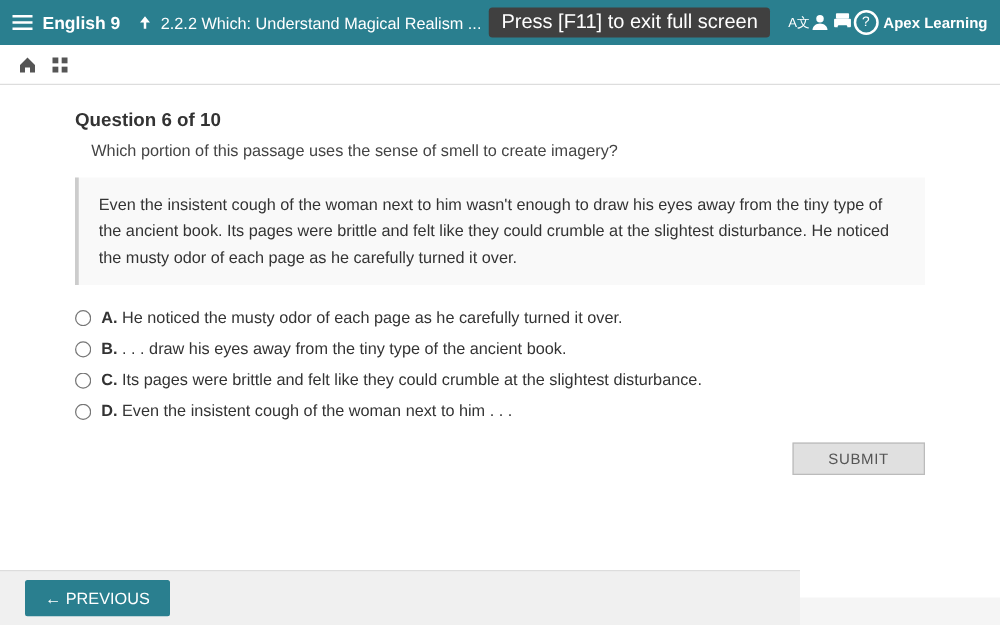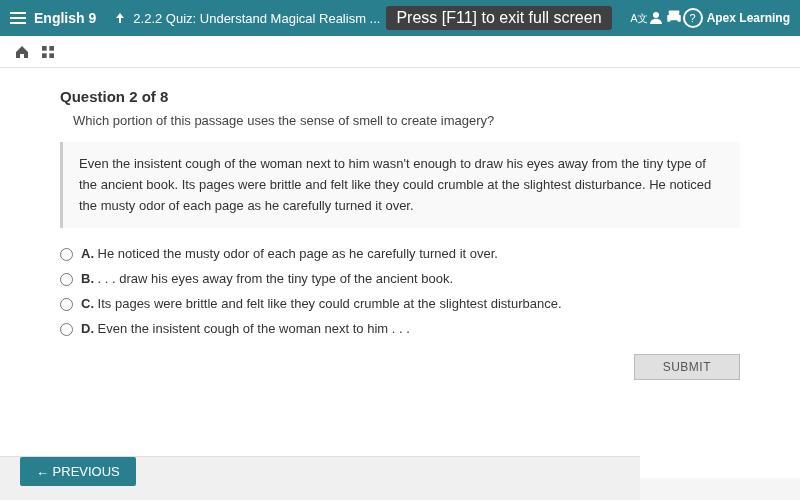--- a/index.html
+++ b/index.html
@@ -109,21 +109,21 @@
     
     .footer {
       position: absolute;
       bottom: 0;
       left: 0;
       width: 640px;
       height: 44px;
       background: #f0f0f0;
       border-top: 1px solid #ddd;
       display: flex;
-      align-items: flex-start;
+      align-items: center;
       padding: 0 20px;
     }
 
     .prev-btn {
       background: #2a7f8f;
       color: white;
       border: none;
       padding: 7px 16px;
       font-size: 13px;
       cursor: pointer;
@@ -155,21 +155,21 @@
         <span></span>
     </div>
     <span class="top-bar-title">English 9</span>
   </div>
 
   <div class="top-bar-center">
 
     <svg width="14" height="14" viewBox="0 0 14 14" fill="white">
       <path d="M7 2 L11 7 H8 V12 H6 V7 H3 Z"></path>
     </svg>
-    <span style="font-size:13px;">2.2.2 Quiz: Understand Magical Realism ...</span>
+    <span style="font-size:13px;">2.2.2 Which: Understand Magical Realism ...</span>
     <div class="nav-label">
       <span>Press [F11] to exit full screen</span>
     </div>
   </div>
 
   <div class="top-bar-right">
 
     <svg width="18" height="18" viewBox="0 0 24 24" fill="white" style="cursor:pointer">
       <text x="2" y="17" font-size="14" fill="white" font-family="Arial">A文</text>
     </svg>
@@ -200,21 +200,21 @@
     <svg width="16" height="16" viewBox="0 0 24 24" fill="#555" style="cursor:pointer">
       <rect x="3" y="3" width="7" height="7"></rect>
         <rect x="14" y="3" width="7" height="7"></rect>
       <rect x="3" y="14" width="7" height="7"></rect>
         <rect x="14" y="14" width="7" height="7"></rect>
     </svg>
   </div>
 </div>
 
 <div class="main-content">
-  <div class="question-header">Question 2 of 8</div>
+  <div class="question-header">Question 6 of 10</div>
   <div class="question-text">Which portion of this passage uses the sense of smell to create imagery?</div>
 
   <div class="passage-box">Even the insistent cough of the woman next to him wasn't enough to draw his eyes away from the tiny type of the ancient book. Its pages were brittle and felt like they could crumble at the slightest disturbance. He noticed the musty odor of each page as he carefully turned it over.</div>
 
   <ul class="options-list">
   <li class="option-item">
         <input type="radio" name="quiz-option" style="">
         <span><span class="option-letter">A.</span> He noticed the musty odor of each page as he carefully turned it over.</span>
       </li>
       <li class="option-item">

